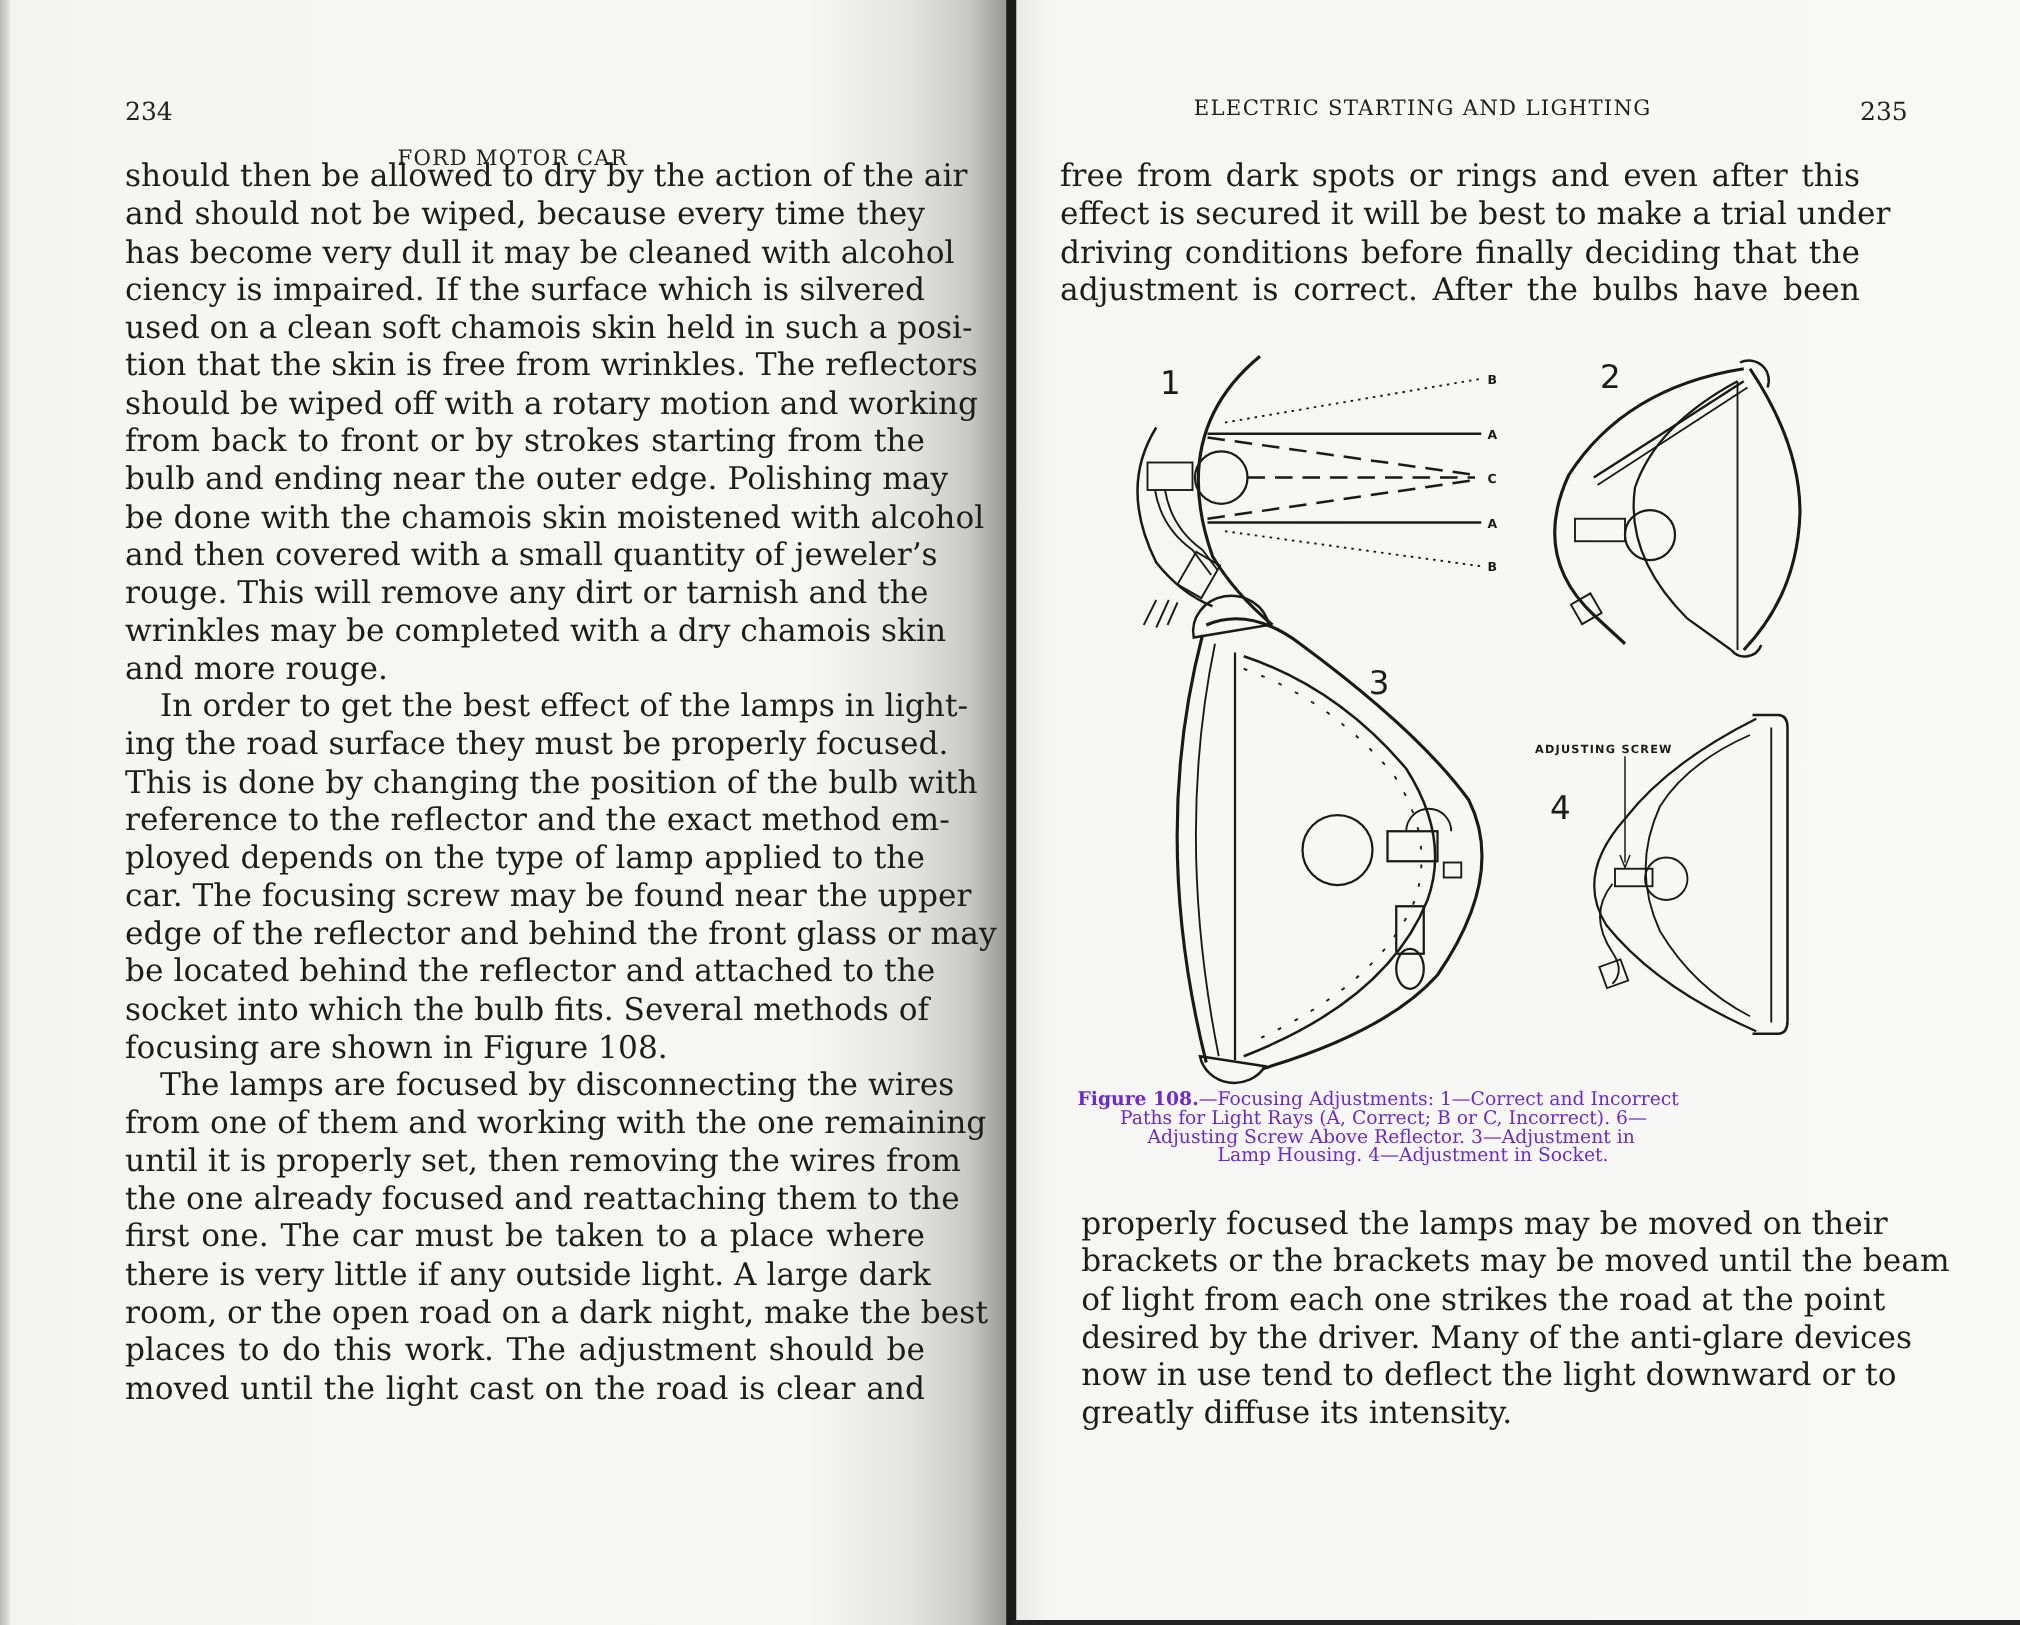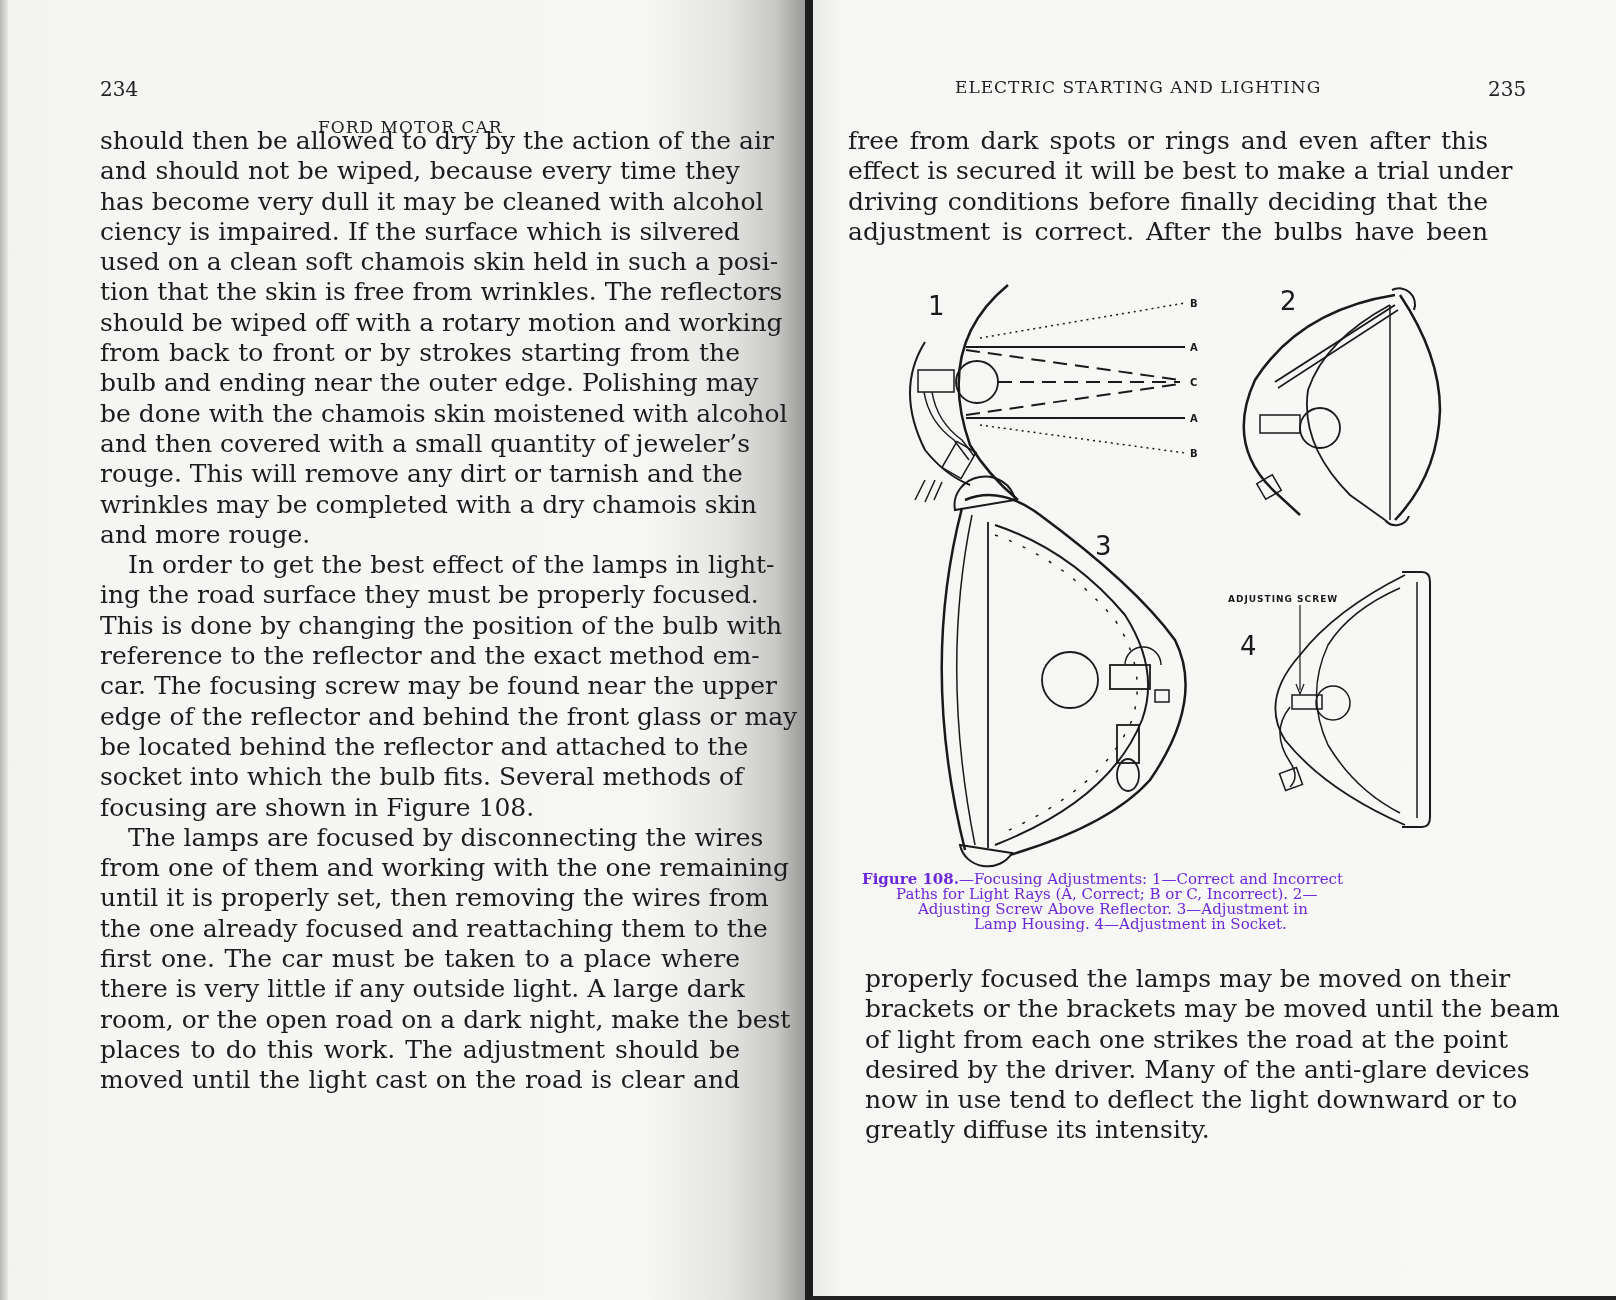--- a/index.html
+++ b/index.html
@@ -92,20 +92,21 @@
       <span class="line">bulb and ending near the outer edge.  Polishing may</span>
       <span class="line">be done with the chamois skin moistened with alcohol</span>
       <span class="line">and then covered with a small quantity of jeweler’s</span>
       <span class="line">rouge.  This will remove any dirt or tarnish and the</span>
       <span class="line">wrinkles may be completed with a dry chamois skin</span>
       <span class="line last">and more rouge.</span>
       <span class="line indent">In order to get the best effect of the lamps in light-</span>
       <span class="line">ing the road surface they must be properly focused.</span>
       <span class="line">This is done by changing the position of the bulb with</span>
       <span class="line">reference to the reflector and the exact method em-</span>
+      <span class="line">ployed depends on the type of lamp applied to the</span>
       <span class="line">car.  The focusing screw may be found near the upper</span>
       <span class="line">edge of the reflector and behind the front glass or may</span>
       <span class="line">be located behind the reflector and attached to the</span>
       <span class="line">socket into which the bulb fits.  Several methods of</span>
       <span class="line last">focusing are shown in Figure 108.</span>
       <span class="line indent">The lamps are focused by disconnecting the wires</span>
       <span class="line">from one of them and working with the one remaining</span>
       <span class="line">until it is properly set, then removing the wires from</span>
       <span class="line">the one already focused and reattaching them to the</span>
       <span class="line">first one.  The car must be taken to a place where</span>
@@ -205,21 +206,21 @@
       <text class="ray-label" x="310" y="116">C</text>
       <text class="ray-label" x="310" y="152">A</text>
       <text class="ray-label" x="310" y="187">B</text>
 
       <text class="callout" x="348" y="332">ADJUSTING SCREW</text>
     </svg>
   </div>
 
   <div class="caption">
     <span class="cl c1"><span class="fig-label">Figure 108.</span><span>—Focusing Adjustments:   1—Correct  and  Incorrect</span></span>
-    <span class="cl c2">Paths for Light Rays (A, Correct; B or C, Incorrect).  2—</span>
+    <span class="cl c2">Paths for Light Rays (A, Correct; B or C, Incorrect).  6—</span>
     <span class="cl c3">Adjusting Screw Above Reflector.   3—Adjustment in</span>
     <span class="cl c4">Lamp Housing.   4—Adjustment in Socket.</span>
   </div>
 
   <div class="body-text right-bottom-text" id="right-bottom-text">
       <span class="line">properly focused the lamps may be moved on their</span>
       <span class="line">brackets or the brackets may be moved until the beam</span>
       <span class="line">of light from each one strikes the road at the point</span>
       <span class="line">desired by the driver.  Many of the anti-glare devices</span>
       <span class="line">now in use tend to deflect the light downward or to</span>

